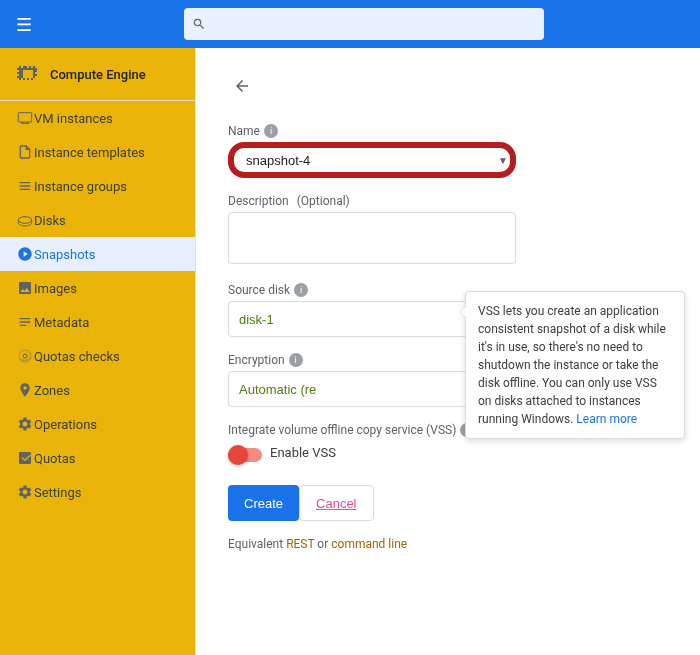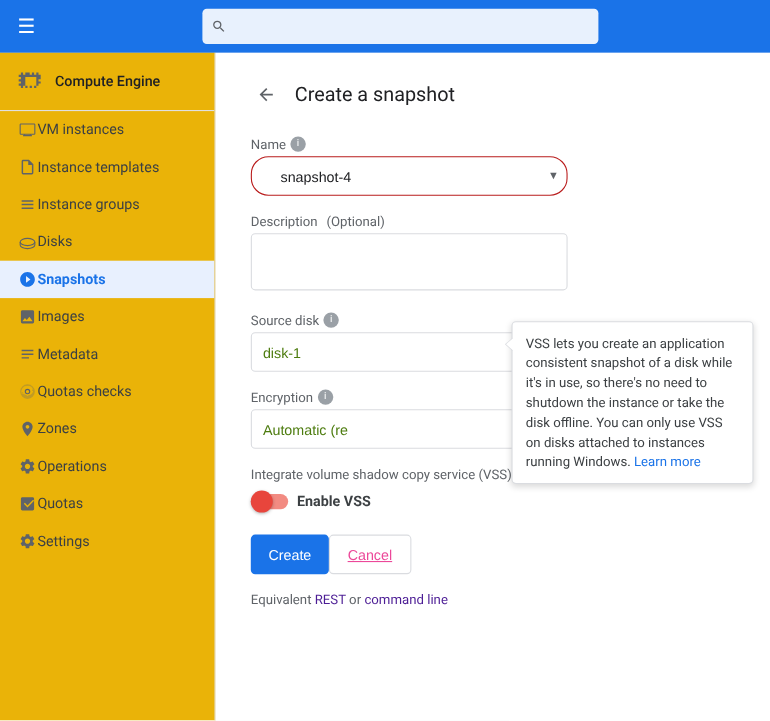--- a/index.html
+++ b/index.html
@@ -69,21 +69,21 @@
 
     .sidebar-item {
       display: flex;
       align-items: center;
       padding: 8px 16px;
       cursor: pointer;
       color: #3c4043;
       font-size: 13px;
       border-radius: 0;
     }
-    .sidebar-item.active { background: #e8f0fe; color: #1a73e8; font-weight: 700; }
+    .sidebar-item.active { background: #e8f0fe; color: #1a73e8; font-weight: 400; }
     .sidebar-item .icon { width: 18px; height: 18px; display: flex; align-items: center; justify-content: center; font-size: 14px; flex-shrink: 0; }
 
     
     .main {
       flex: 1;
       background: #fff;
       padding: 24px 32px;
       overflow-y: auto;
     }
 
@@ -130,23 +130,23 @@
       align-items: center;
       justify-content: center;
       cursor: pointer;
       font-style: normal;
       flex-shrink: 0;
     }
 
     .form-input {
       width: 288px;
       height: 36px;
-      border: 1px solid #b91c1c;
+      border: 6px solid #b91c1c;
       border-radius: 16px;
-      padding: 0 26px;
+      padding: 0 12px;
       font-size: 13px;
       color: #202124;
       background: #fff;
       outline: none;
     }
 
     .form-textarea {
       width: 288px;
       height: 52px;
       border: 1px solid #dadce0;
@@ -232,23 +232,21 @@
     .vss-label {
       font-size: 12px;
       color: #5f6368;
       margin-bottom: 8px;
       display: flex;
       align-items: center;
       gap: 4px;
     }
     .vss-toggle-row {
       display: flex;
-      align-items: center;
       gap: 8px;
-      font-weight: bold;
     }
     .toggle-switch {
       width: 34px;
       height: 20px;
       position: relative;
       cursor: pointer;
     }
     .toggle-track {
       width: 34px;
       height: 14px;
@@ -290,21 +288,21 @@
       border: 1px solid #dadce0;
       border-radius: 4px;
       font-size: 13px;
       font-weight: 500;
       cursor: pointer;
       text-decoration: underline;
     }
 
     
     .equiv-text { font-size: 12px; color: #5f6368; }
-    .equiv-text a { color: #4c1d95; text-decoration: none; }
+    .equiv-text a { color: #a16207; text-decoration: none; }
 
     
     svg { display: block; }
   </style>
 </head>
 <body>
 
 <div class="topbar">
   <span class="topbar-menu-icon">☰</span>
   <div class="topbar-search">
@@ -442,21 +440,20 @@
     </div>
   </nav>
 
   <main class="main">
     <div class="page-header">
       <button class="back-btn">
         <svg width="18" height="18" viewBox="0 0 24 24" fill="#5f6368">
             <path d="M20 11H7.83l5.59-5.59L12 4l-8 8 8 8 1.41-1.41L7.83 13H20v-2z"></path>
           </svg>
       </button>
-      <h1 class="page-title">Create a snapshot</h1>
     </div>
 
     <div class="form-group">
       <div class="form-label">
         <span>Name</span>
         <i class="info-icon">i</i>
       </div>
       <div class="form-select-wrapper">
         <input class="form-input" type="text" value="snapshot-4" style="">
         <span class="select-arrow">▼</span>
@@ -497,21 +494,21 @@
       <div class="form-select-wrapper">
         <select class="form-select">
           <option>Automatic (re</option>
         </select>
         <span class="select-arrow">▼</span>
       </div>
     </div>
 
     <div class="vss-section">
       <div class="vss-label">
-        <span>Integrate volume shadow copy service (VSS)</span>
+        <span>Integrate volume offline copy service (VSS)</span>
         <i class="info-icon">i</i>
       </div>
       <div class="vss-toggle-row">
         <div class="toggle-switch">
           <div class="toggle-track"></div>
           <div class="toggle-thumb"></div>
         </div>
         <span class="toggle-label">Enable VSS</span>
       </div>
     </div>

